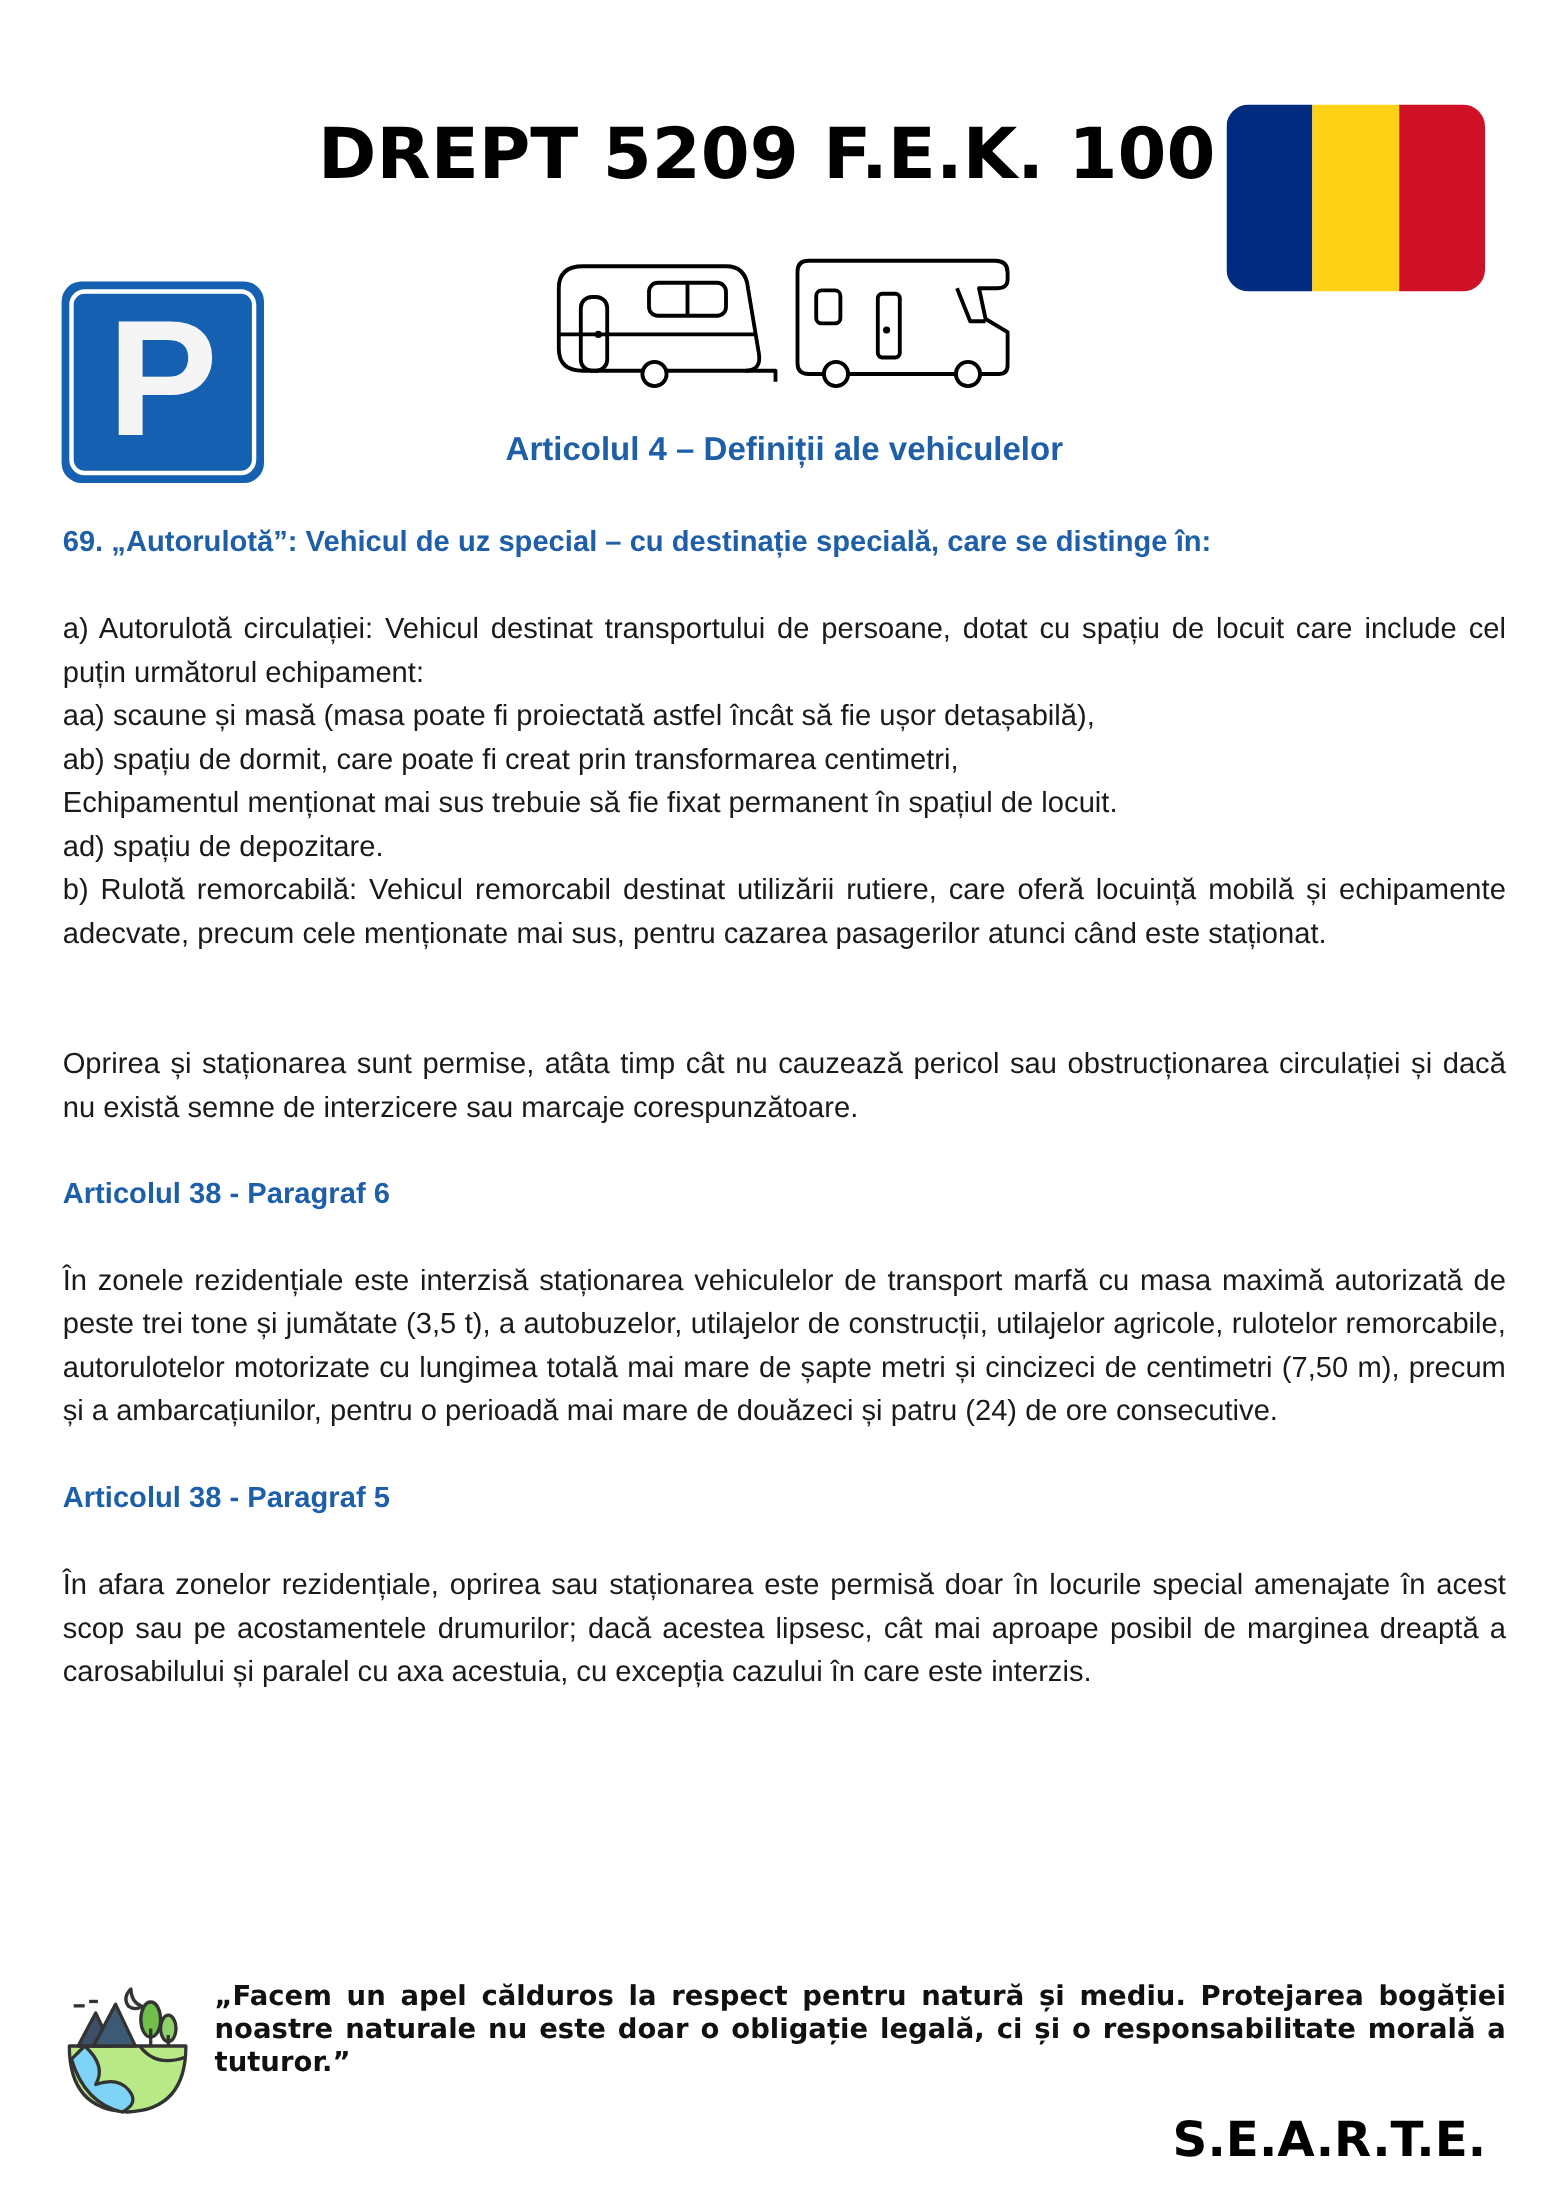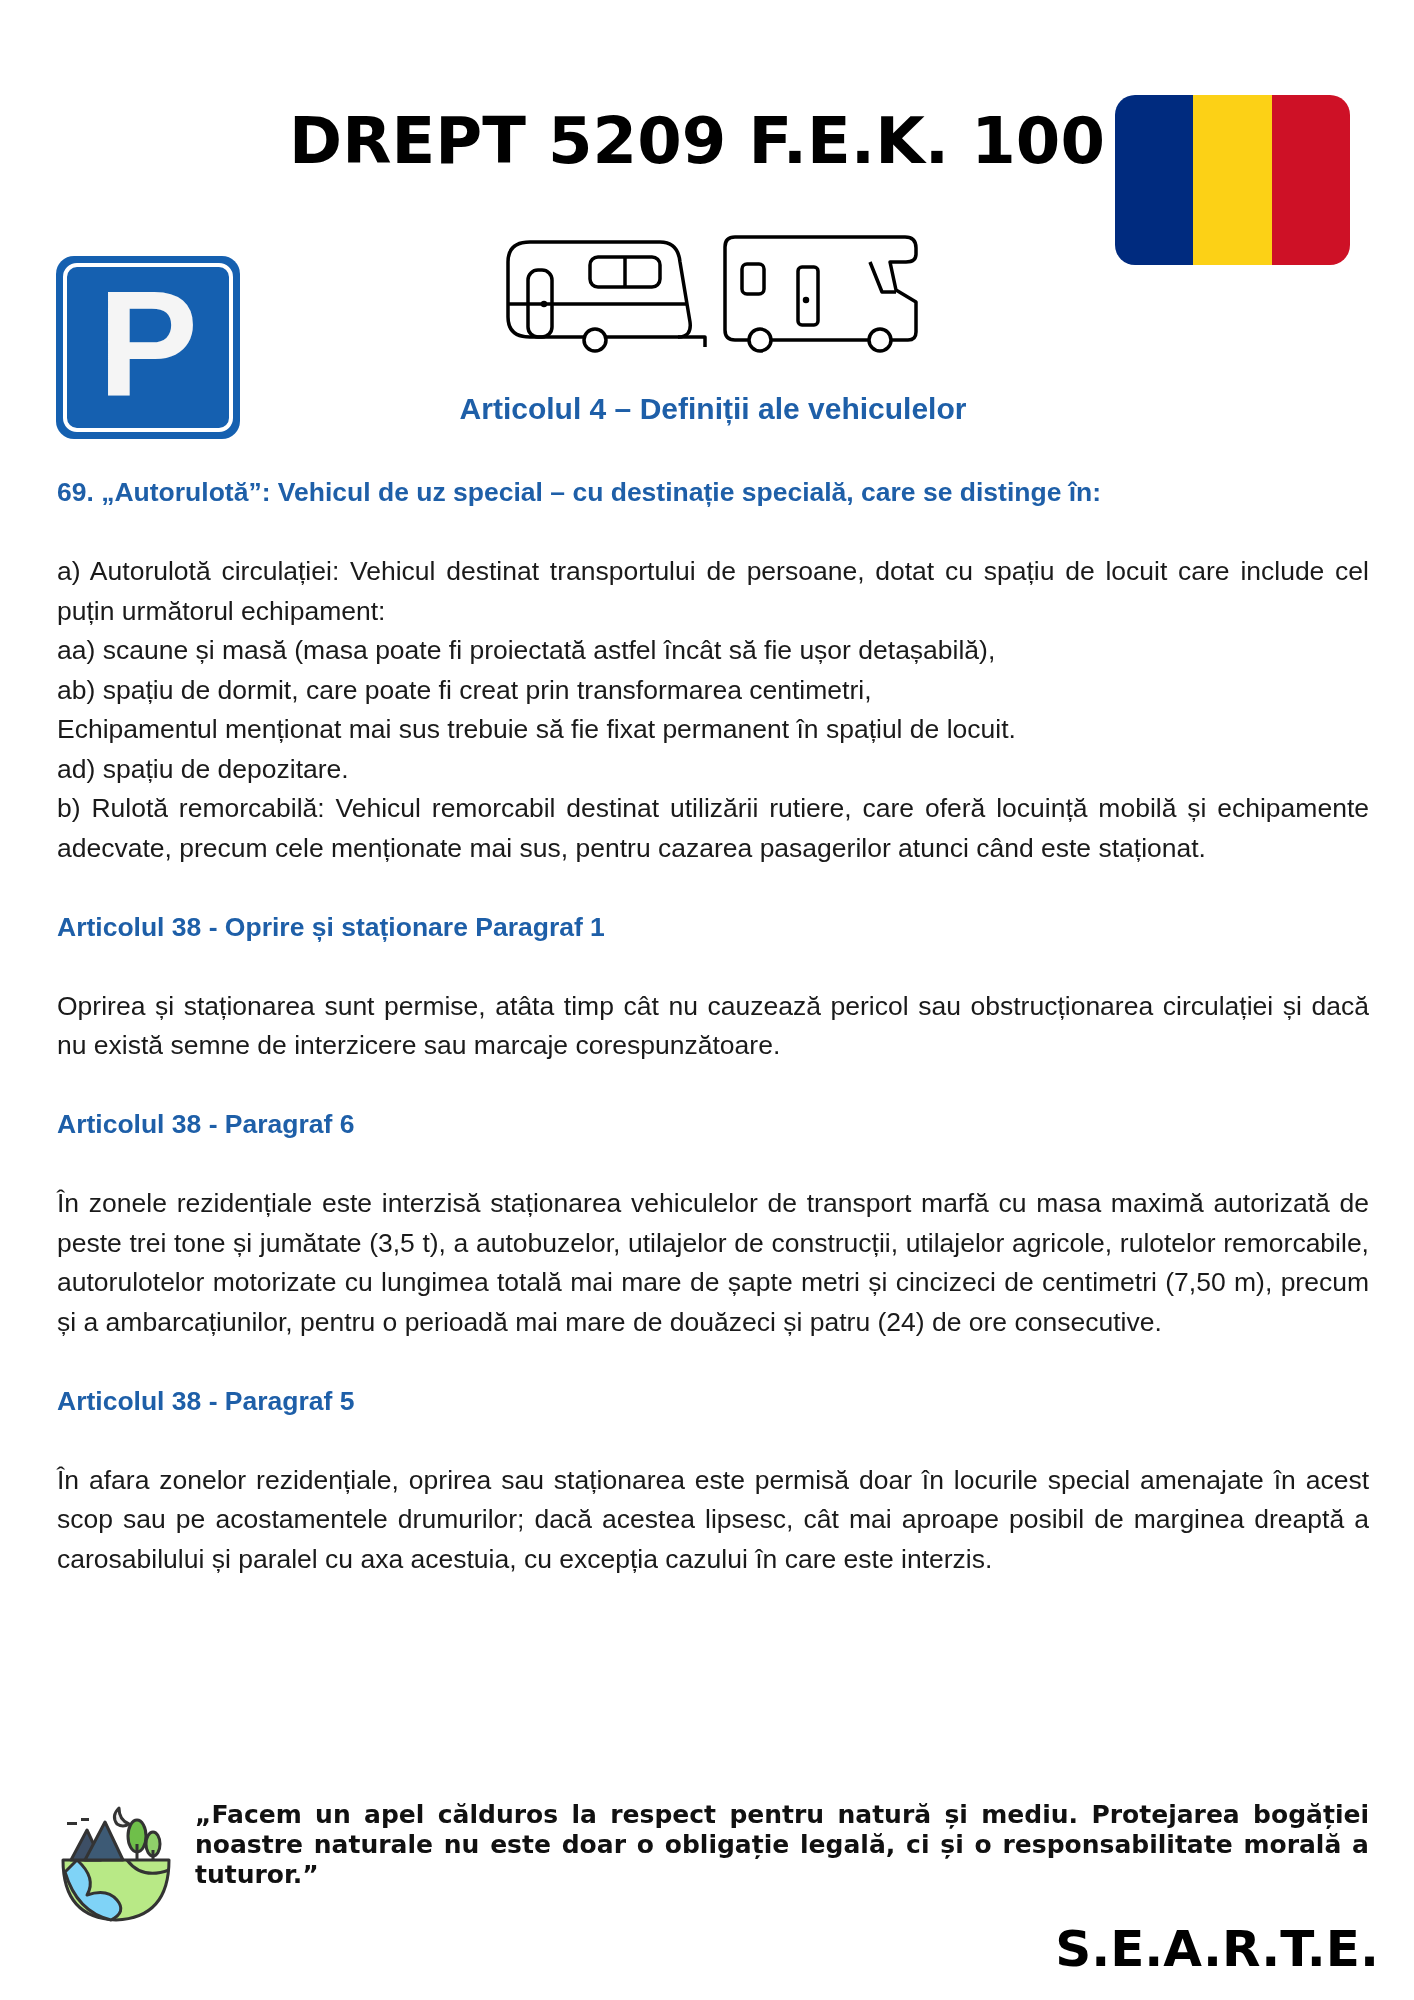--- a/index.html
+++ b/index.html
@@ -49,23 +49,23 @@
     .footer {
       position: absolute; left: 57px; top: 1800px; width: 1312px;
     }
     .nature { position: absolute; left: 0; top: 0; width: 118px; height: 124px; }
     .quote {
       position: absolute; left: 138px; top: 0; width: 1174px;
       font-family: "DejaVu Sans", sans-serif; font-weight: bold;
       font-size: 25px; line-height: 30px; text-align: justify; color: #111;
     }
     .brand {
-      position: absolute; right: 35px; top: 1920px;
+      position: absolute; right: 63px; top: 1920px;
       font-family: "DejaVu Sans", sans-serif; font-weight: bold;
-      font-size: 50px; color: #000;
+      font-size: 44px; color: #000;
     }
   </style>
 </head>
 <body>
 
 <div class="title">DREPT 5209 F.E.K. 100</div>
 
 <div class="flag">
   <div class="s" style="background:#002b7f"></div>
   <div class="s" style="background:#fcd116"></div>
@@ -104,21 +104,20 @@
 <div class="body">
   <p class="h" style="text-align:left">69. „Autorulotă”: Vehicul de uz special – cu destinație specială, care se distinge în:</p>
   <div class="gap"></div>
   <p>a) Autorulotă circulației: Vehicul destinat transportului de persoane, dotat cu spațiu de locuit care include cel puțin următorul echipament:</p>
   <p style="text-align:left">aa) scaune și masă (masa poate fi proiectată astfel încât să fie ușor detașabilă),</p>
   <p style="text-align:left">ab) spațiu de dormit, care poate fi creat prin transformarea centimetri,</p>
   <p style="text-align:left">Echipamentul menționat mai sus trebuie să fie fixat permanent în spațiul de locuit.</p>
   <p style="text-align:left">ad) spațiu de depozitare.</p>
   <p>b) Rulotă remorcabilă: Vehicul remorcabil destinat utilizării rutiere, care oferă locuință mobilă și echipamente adecvate, precum cele menționate mai sus, pentru cazarea pasagerilor atunci când este staționat.</p>
   <div class="gap"></div>
-  <p class="h" style="text-align:left">Articolul 38 - Oprire și staționare Paragraf 1</p>
   <div class="gap"></div>
   <p>Oprirea și staționarea sunt permise, atâta timp cât nu cauzează pericol sau obstrucționarea circulației și dacă nu există semne de interzicere sau marcaje corespunzătoare.</p>
   <div class="gap"></div>
   <p class="h" style="text-align:left">Articolul 38 - Paragraf 6</p>
   <div class="gap"></div>
   <p>În zonele rezidențiale este interzisă staționarea vehiculelor de transport marfă cu masa maximă autorizată de peste trei tone și jumătate (3,5 t), a autobuzelor, utilajelor de construcții, utilajelor agricole, rulotelor remorcabile, autorulotelor motorizate cu lungimea totală mai mare de șapte metri și cincizeci de centimetri (7,50 m), precum și a ambarcațiunilor, pentru o perioadă mai mare de douăzeci și patru (24) de ore consecutive.</p>
   <div class="gap"></div>
   <p class="h" style="text-align:left">Articolul 38 - Paragraf 5</p>
   <div class="gap"></div>
   <p>În afara zonelor rezidențiale, oprirea sau staționarea este permisă doar în locurile special amenajate în acest scop sau pe acostamentele drumurilor; dacă acestea lipsesc, cât mai aproape posibil de marginea dreaptă a carosabilului și paralel cu axa acestuia, cu excepția cazului în care este interzis.</p>

